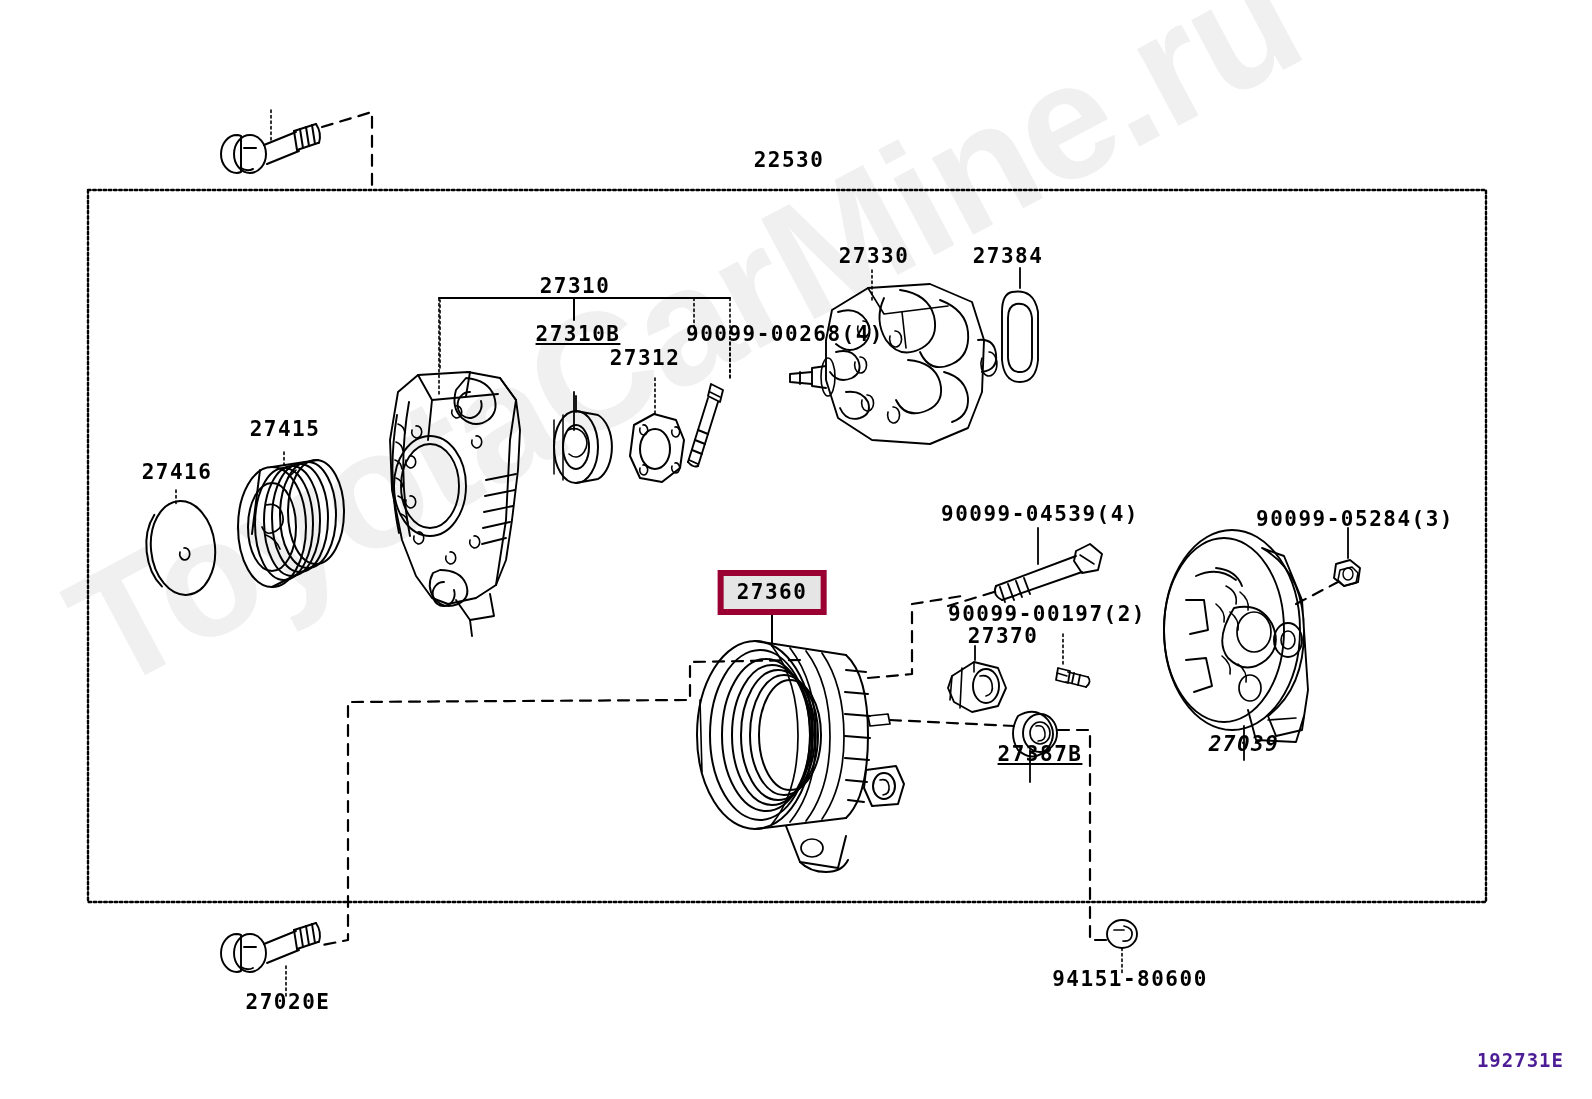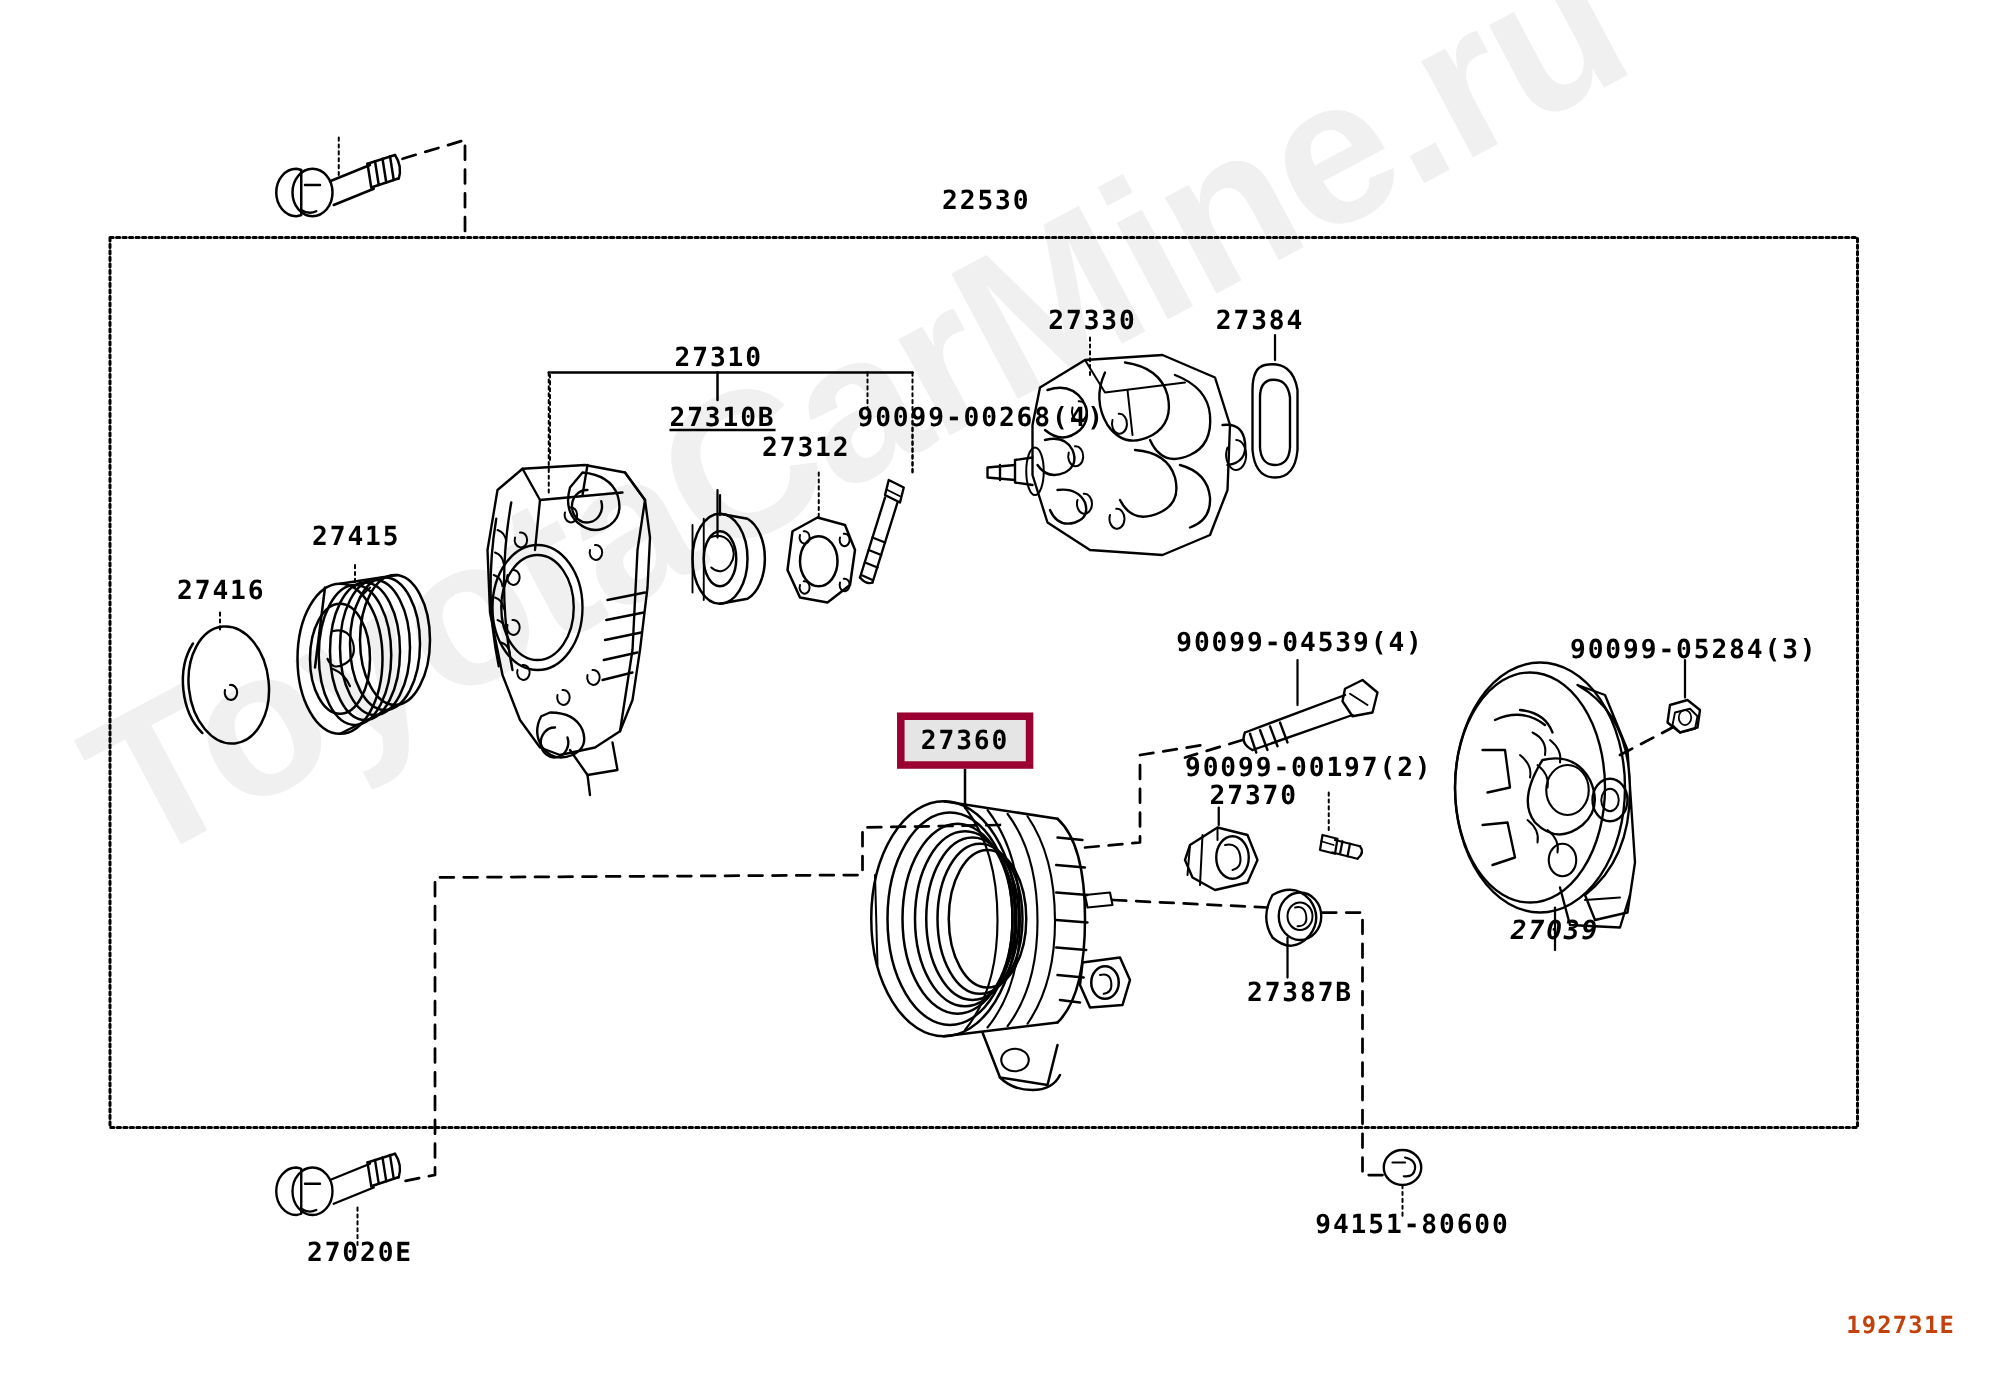--- a/index.html
+++ b/index.html
@@ -17,21 +17,21 @@
 
   
   .hl{position:absolute;transform:translateX(-50%);
       border:6px solid #9B0033;background:#e5e5e5;
       padding:4px 13px 5px 13px;}
   .hl span{font-family:"DejaVu Sans Mono","Liberation Mono",monospace;
            font-size:21px;font-weight:bold;color:#000;letter-spacing:1.5px;}
 
   
   #diagid{position:absolute;right:28px;bottom:28px;font-size:19px;font-weight:bold;
-          letter-spacing:1px;color:#c2410c;
+          letter-spacing:1px;color:#4c1d95;
           font-family:"DejaVu Sans Mono","Liberation Mono",monospace;}
 
   
   #wm{position:absolute;left:0;top:0;width:1592px;height:1099px;pointer-events:none;
       overflow:hidden;}
   #wm span{position:absolute;left:40px;top:560px;
            font-family:"Liberation Sans","DejaVu Sans",sans-serif;
            font-size:165px;font-weight:bold;color:#F0F0F0;white-space:nowrap;
            transform:rotate(-28deg);transform-origin:0 0;letter-spacing:-2px;}
 </style>
@@ -445,21 +445,21 @@
   <div class="lbl ctr" style="left:1040px;top:500px;">90099-04539(4)</div>
 
   <div class="lbl ctr" style="left:1003px;top:622px;">27370</div>
 
   <div class="lbl ctr" style="left:1047px;top:600px;">90099-00197(2)</div>
 
   <div class="lbl ctr" style="left:1355px;top:505px;">90099-05284(3)</div>
 
   <div class="lbl ctr" style="left:1244px;top:730px;font-style:italic;">27039</div>
 
-  <div class="lbl ctr" style="left:1040px;top:780px;">27387B</div>
+  <div class="lbl ctr" style="left:1040px;top:740px;text-decoration:underline;">27387B</div>
 
   <div class="lbl ctr" style="left:1130px;top:965px;">94151-80600</div>
 
   <div class="lbl ctr" style="left:288px;top:988px;">27020E</div>
 
   <div id="diagid">192731E</div>
 
 </div>
 
 </body></html>

